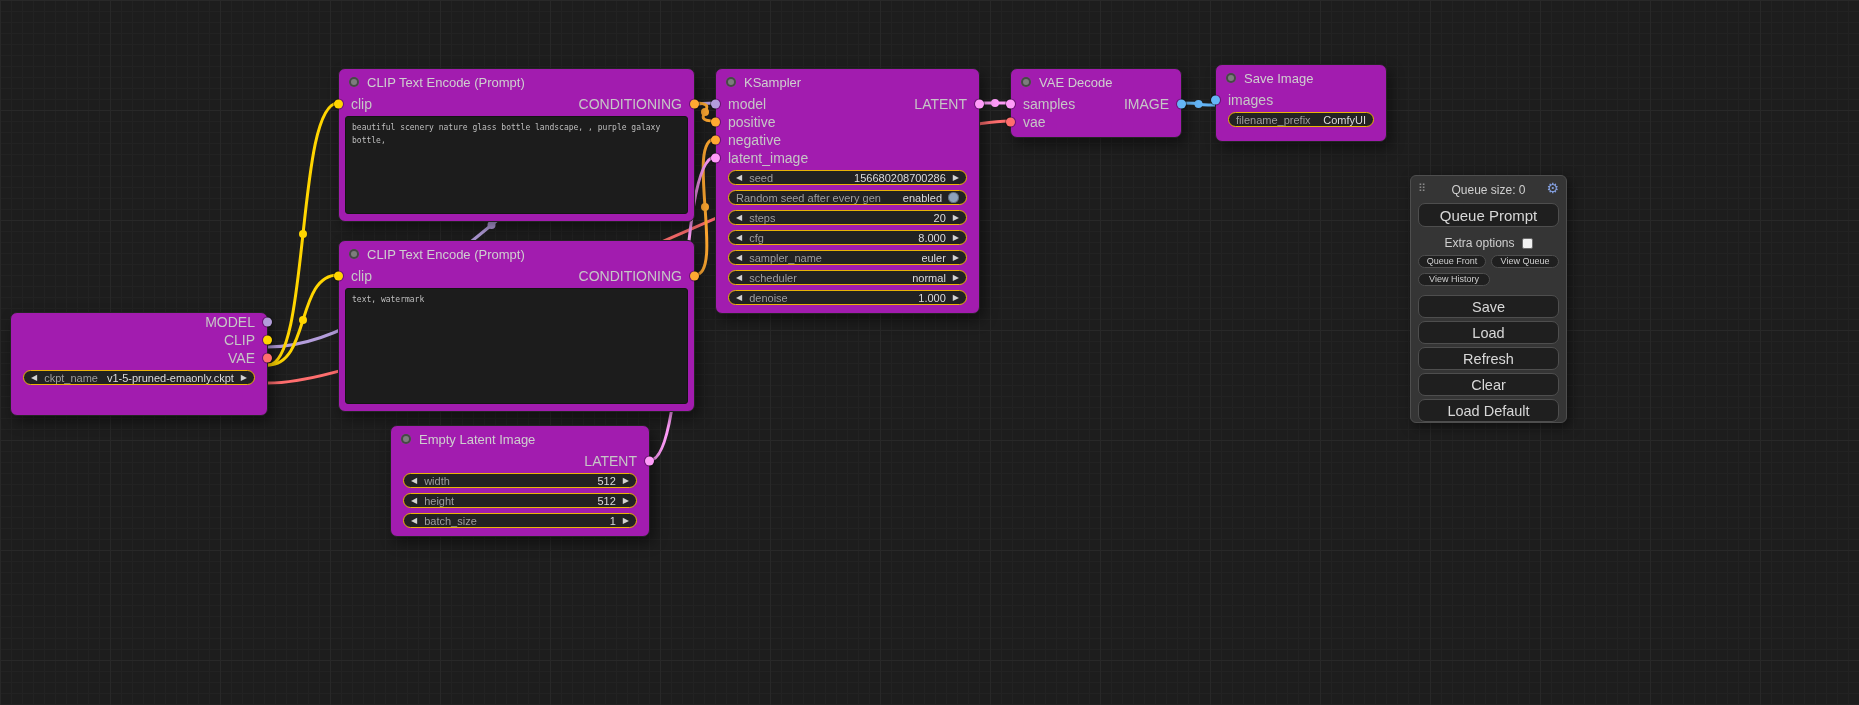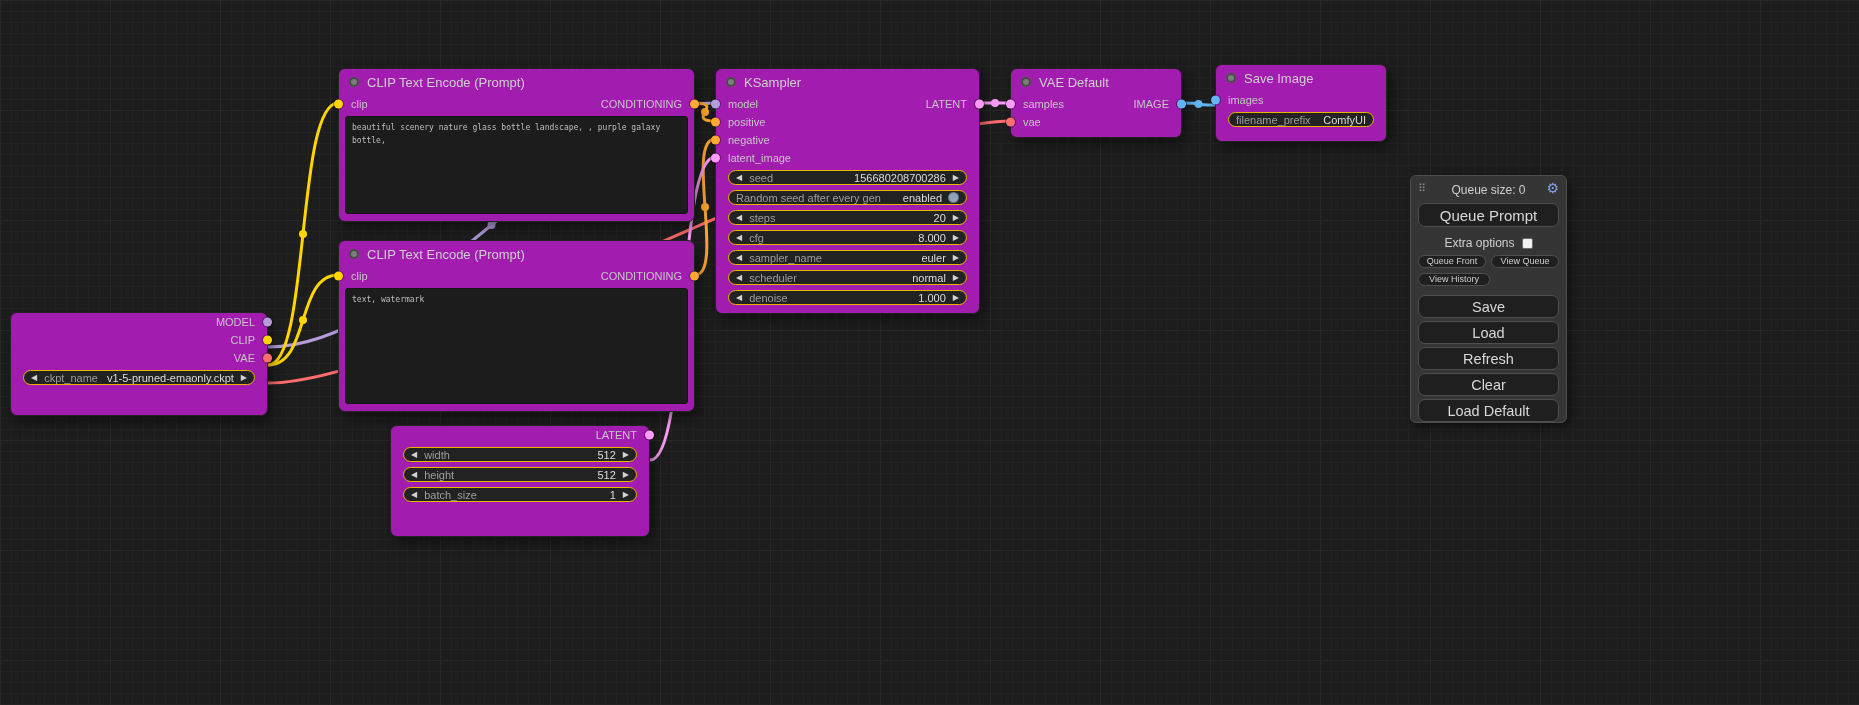--- a/index.html
+++ b/index.html
@@ -20,21 +20,21 @@
   .node{
     position:absolute;z-index:2;display:flex;flex-direction:column;
     background:#a21caf;border:1px solid #232323;border-radius:7px;
     box-shadow:4px 6px 14px rgba(0,0,0,.45);
   }
   .node-header{flex:0 0 26px;display:flex;align-items:center;gap:8px;padding:0 10px;
     color:#cfcfcf;font-size:13px;white-space:nowrap;}
   .collapse-dot{flex:0 0 10px;width:10px;height:10px;border-radius:50%;
     background:#7d7d7d;box-shadow:inset 0 0 0 2px #474747;}
   .slot-row{position:relative;flex:0 0 18px;height:18px;display:flex;align-items:center;
-    padding:0 12px;font-size:11px;color:#c6c6c6;white-space:nowrap;}
+    padding:0 12px;font-size:14px;color:#c6c6c6;white-space:nowrap;}
   .slot-row.outs{justify-content:flex-end;}
   .out-label{margin-left:auto;}
   .slot-dot{position:absolute;top:50%;width:9px;height:9px;border-radius:50%;
     transform:translateY(-50%);box-shadow:0 0 0 1px rgba(0,0,0,.35);}
   .slot-dot.in{left:-5px;}
   .slot-dot.out{right:-5px;}
   .prompt-text{flex:1;margin:3px 6px 7px;background:#1c1c1c;border:1px solid #141414;border-radius:3px;
     padding:5px 6px;color:#bfbfbf;font-family:"DejaVu Sans Mono",monospace;font-size:8px;line-height:1.6;
     overflow:hidden;white-space:pre-wrap;word-break:break-word;}
   .widgets{padding-top:3px;}
@@ -138,20 +138,24 @@
   <div class="slot-row">
     <span class="slot-dot in" style="background: rgb(255, 213, 0);"></span>
     <span class="slot-label">clip</span>
     <span class="slot-label out-label">CONDITIONING</span>
     <span class="slot-dot out" style="background: rgb(255, 169, 49);"></span>
   </div>
   <div class="prompt-text">text, watermark</div>
 </div>
 
 <div class="node" style="left:390px;top:425px;width:260px;height:112px">
+  <div class="node-header">
+    <span class="collapse-dot"></span>
+    <span>Empty Latent Image</span>
+  </div>
   <div class="slot-row outs">
     <span class="slot-label">LATENT</span>
     <span class="slot-dot out" style="background: rgb(255, 156, 249);"></span>
   </div>
   <div class="widgets">
     <div class="widget">
       <span class="arrow left">◀</span>
       <span class="w-label">width</span>
       <span class="w-value">512</span>
       <span class="arrow right">▶</span>
@@ -235,21 +239,21 @@
       <span class="w-label">denoise</span>
       <span class="w-value">1.000</span>
       <span class="arrow right">▶</span>
     </div>
   </div>
 </div>
 
 <div class="node" style="left:1010px;top:68px;width:172px;height:70px">
   <div class="node-header">
     <span class="collapse-dot"></span>
-    <span>VAE Default</span>
+    <span>VAE Decode</span>
   </div>
   <div class="slot-row">
     <span class="slot-dot in" style="background: rgb(255, 156, 249);"></span>
     <span class="slot-label">samples</span>
     <span class="slot-label out-label">IMAGE</span>
     <span class="slot-dot out" style="background: rgb(100, 181, 246);"></span>
   </div>
   <div class="slot-row">
     <span class="slot-dot in" style="background: rgb(255, 110, 110);"></span>
     <span class="slot-label">vae</span>

